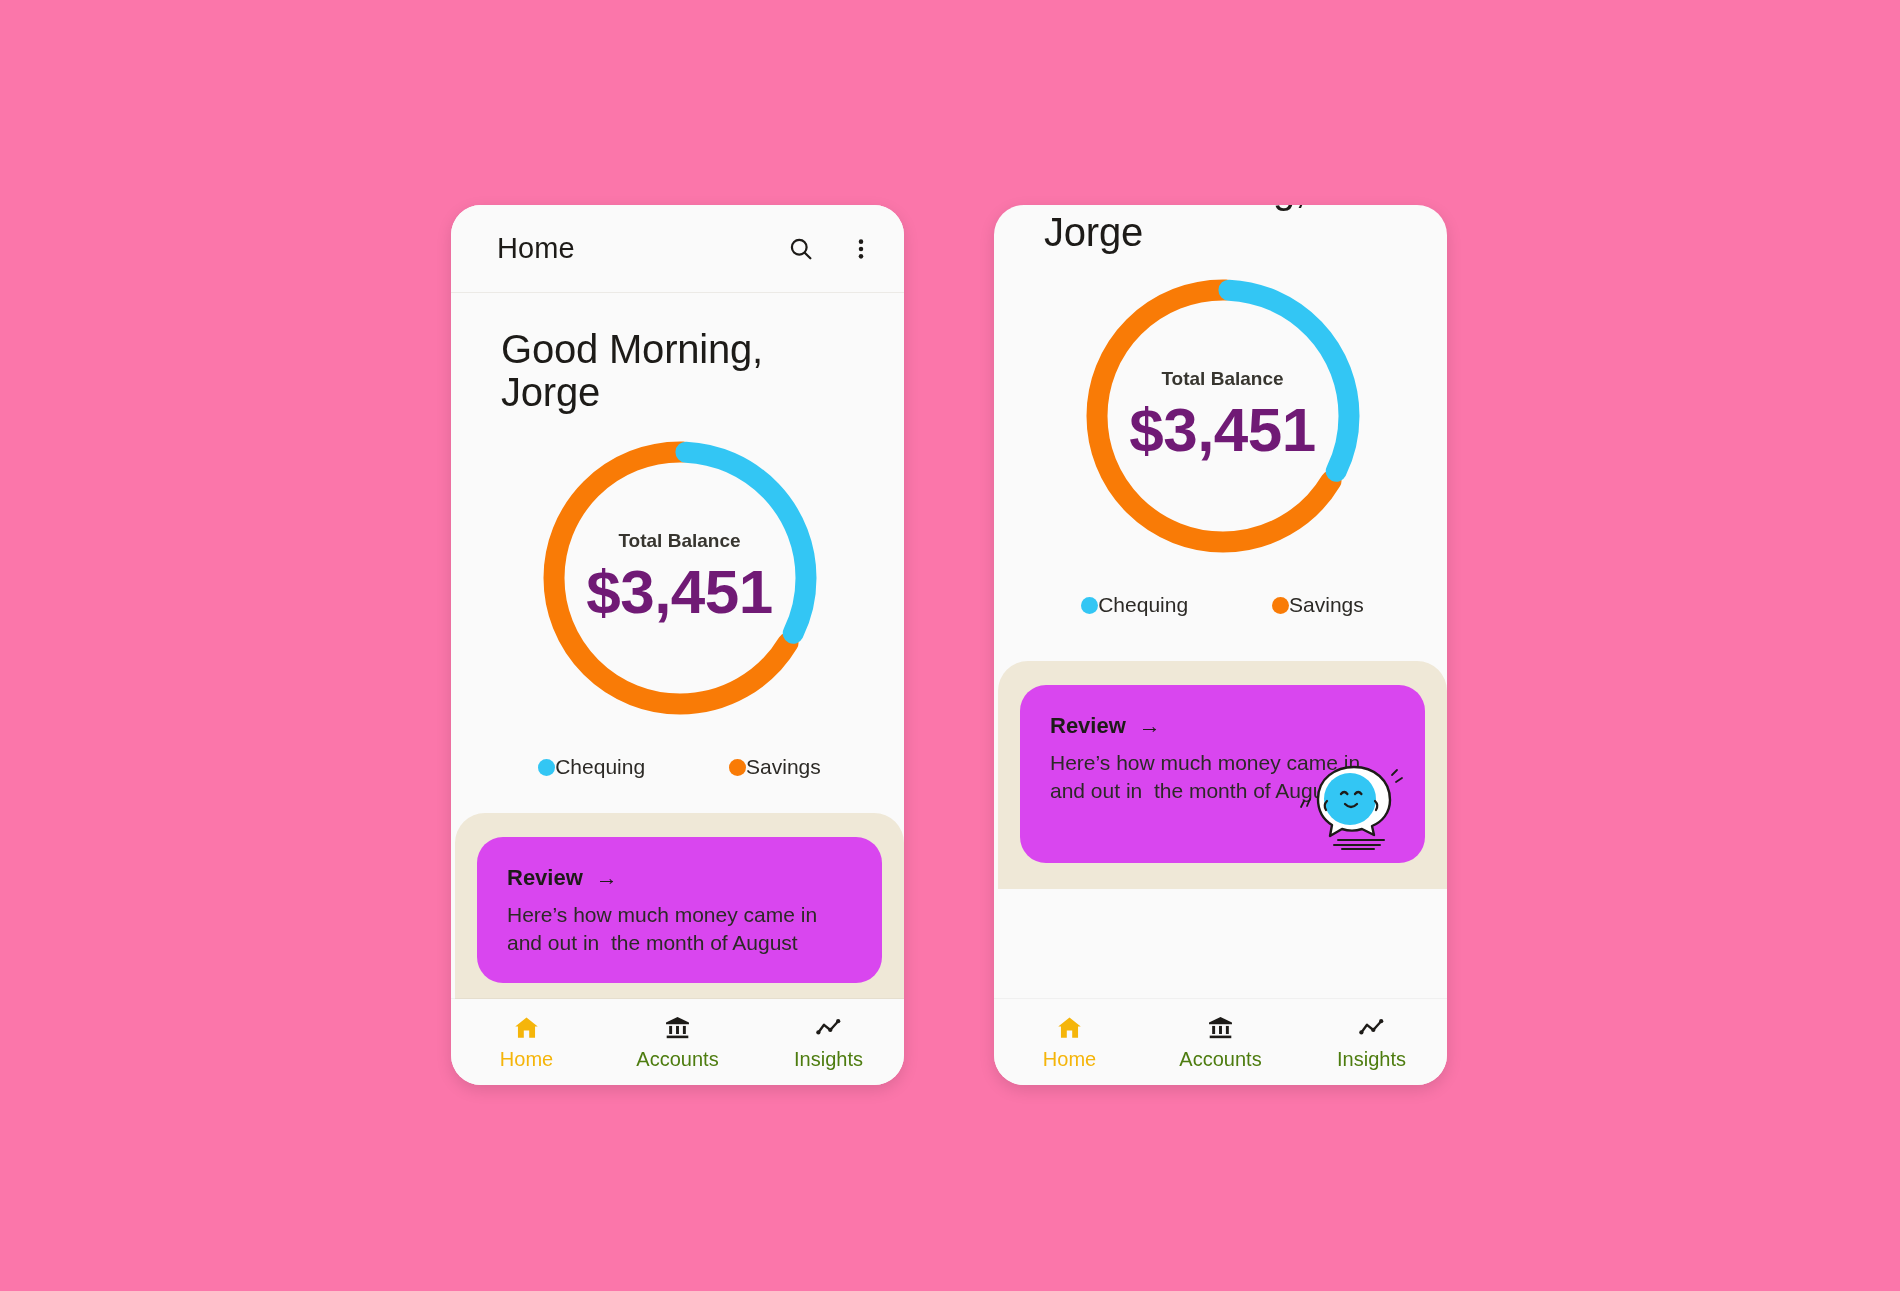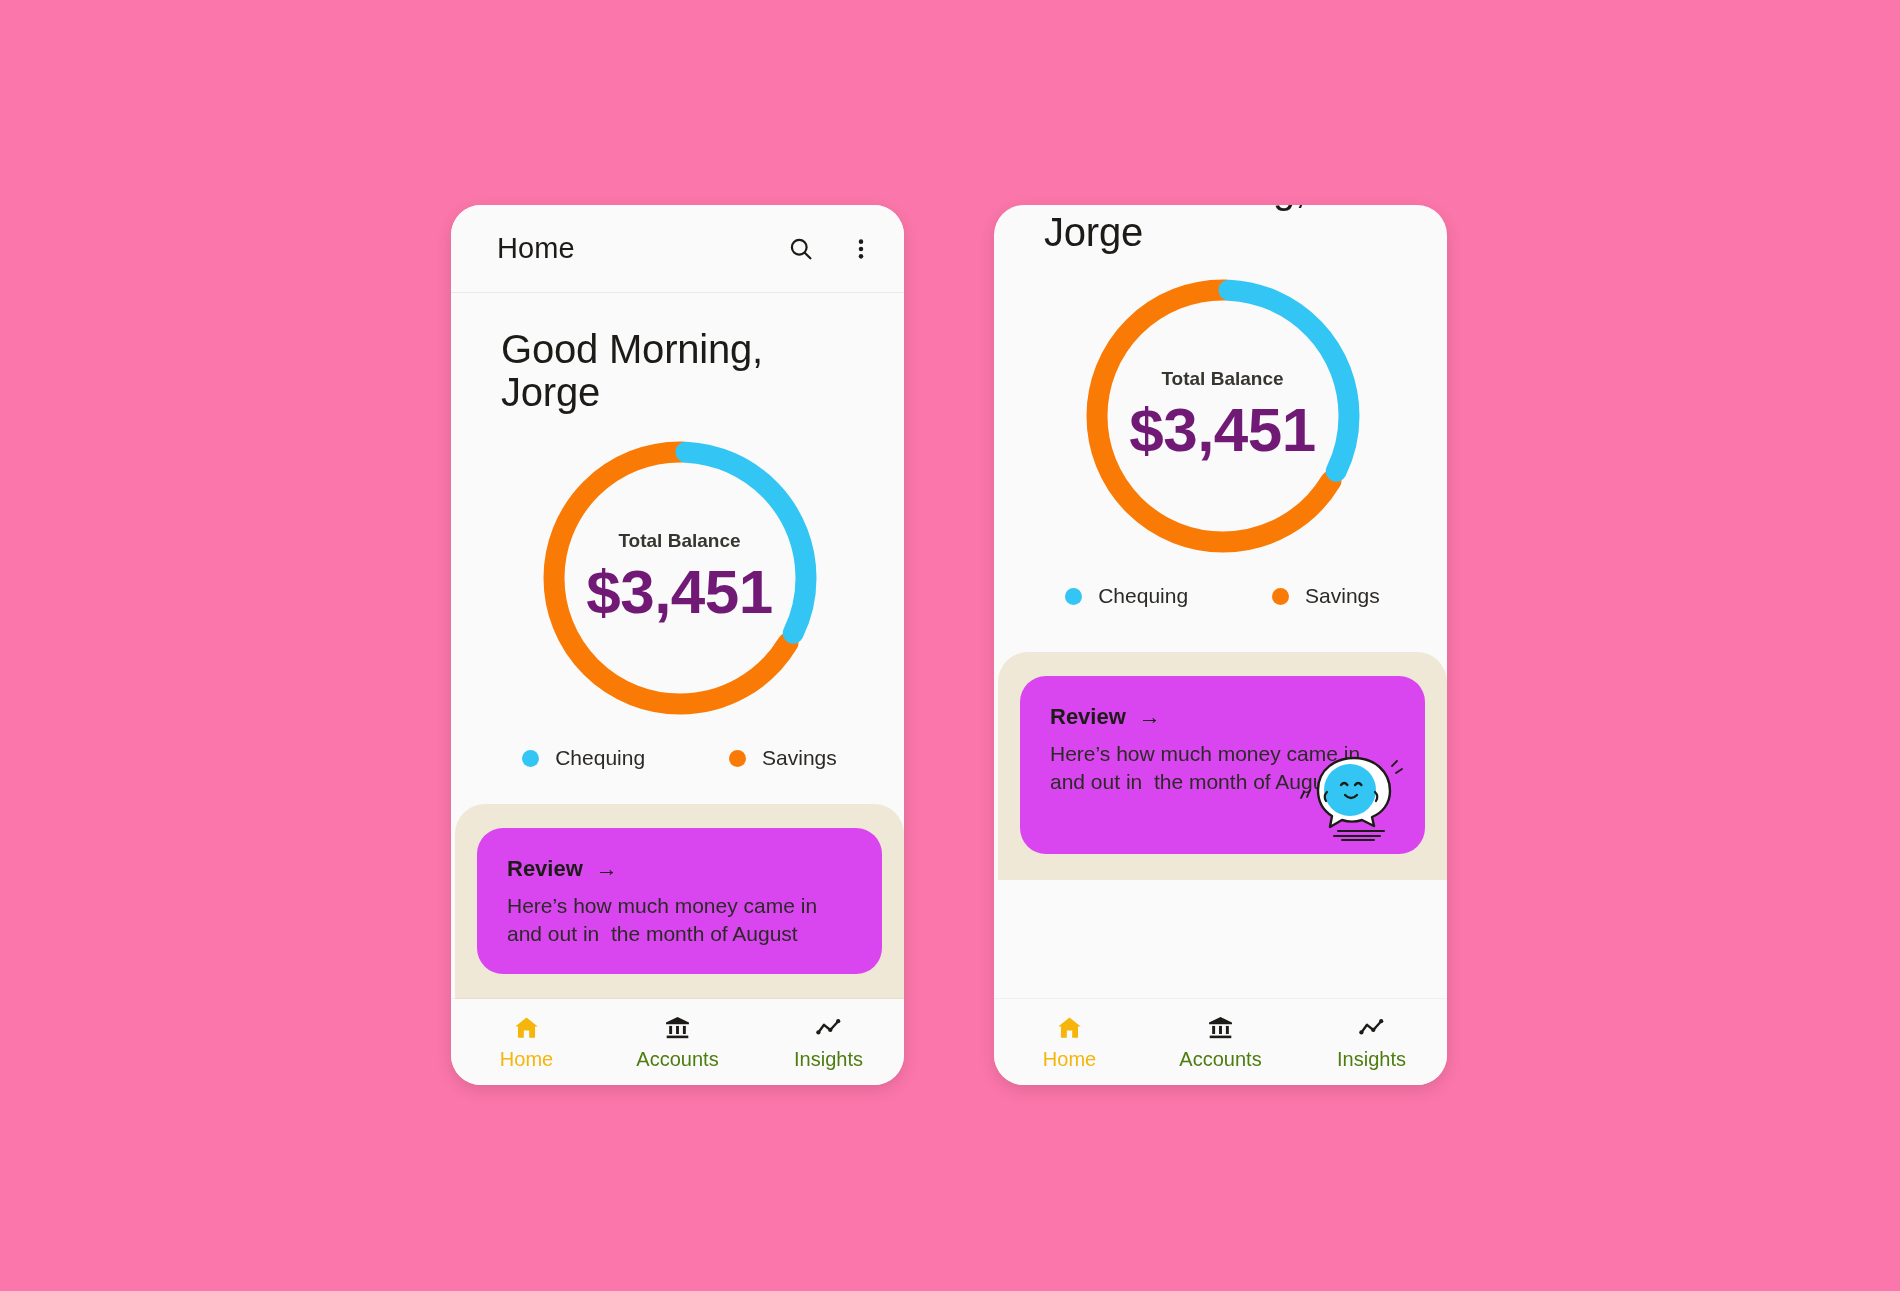--- a/index.html
+++ b/index.html
@@ -124,21 +124,21 @@
   .legend {
     display: flex;
     justify-content: center;
     gap: 84px;
     margin-top: 22px;
     padding-bottom: 8px;
   }
   .legend-item {
     display: flex;
     align-items: center;
-    gap: 16px;
+    margin-top: 9px;
   }
   .legend-dot {
     width: 17px; height: 17px;
     border-radius: 50%;
     flex: none;
   }
   .legend-text {
     font-size: 21px;
     color: #2c2a26;
   }

